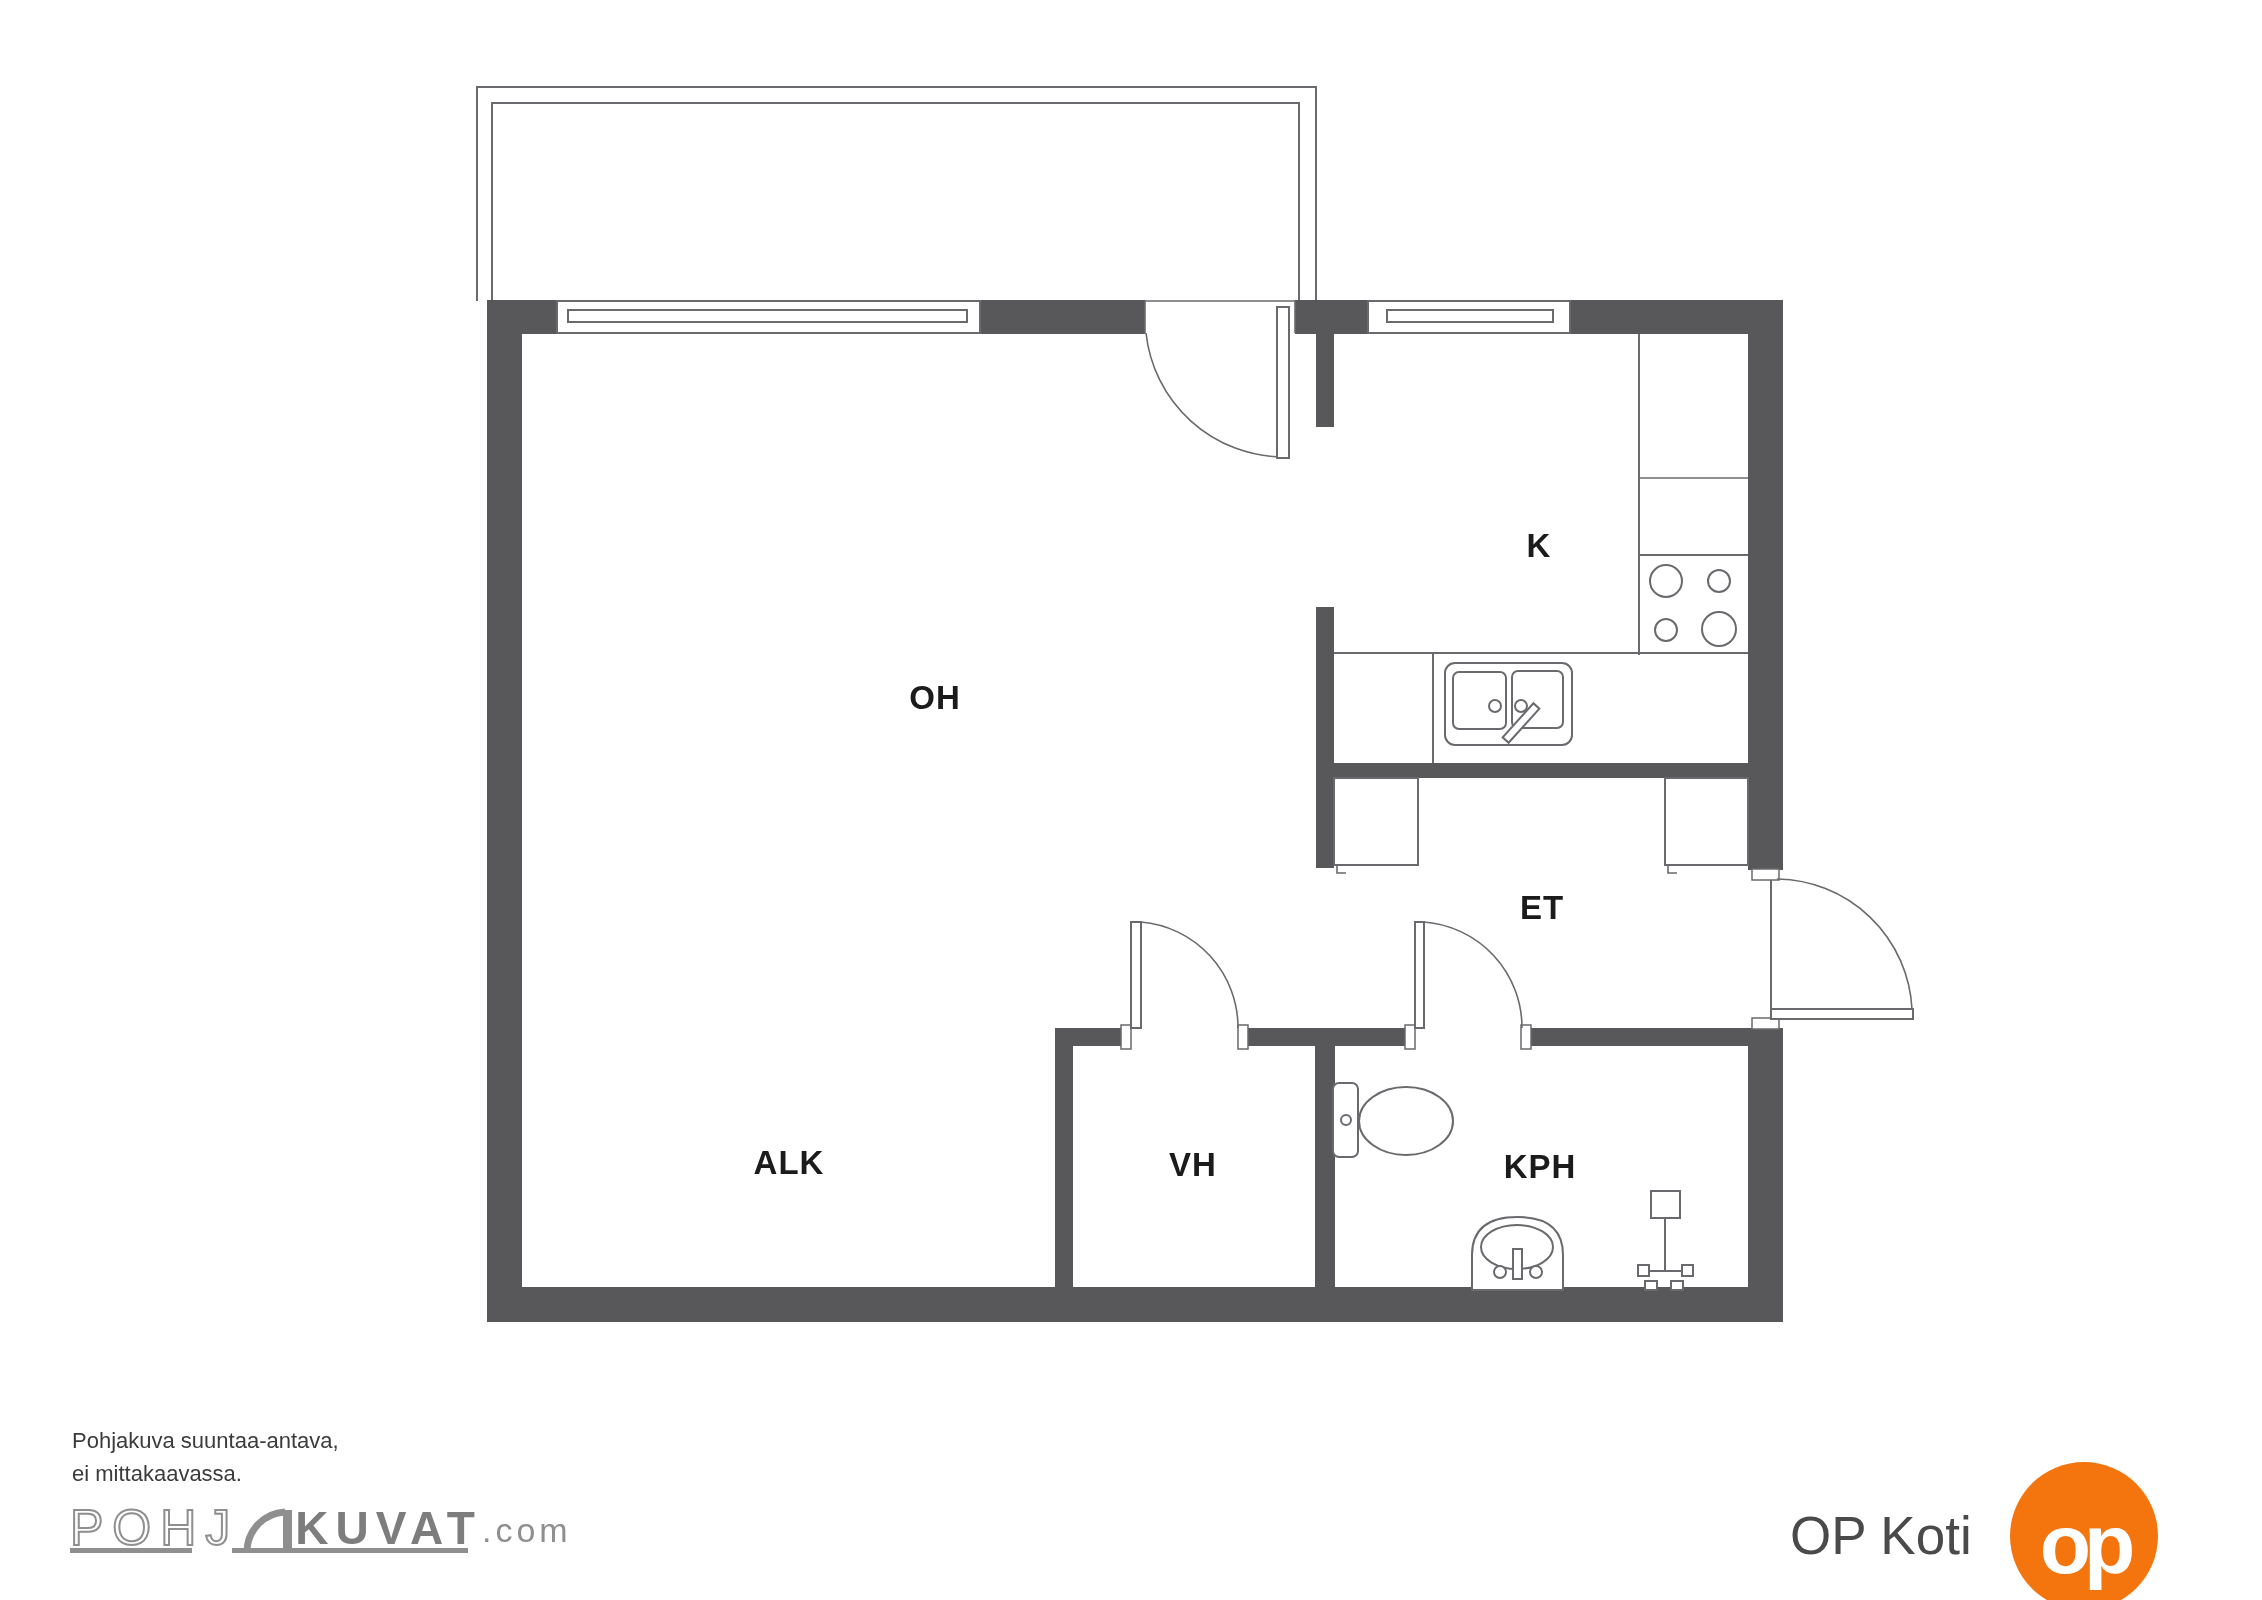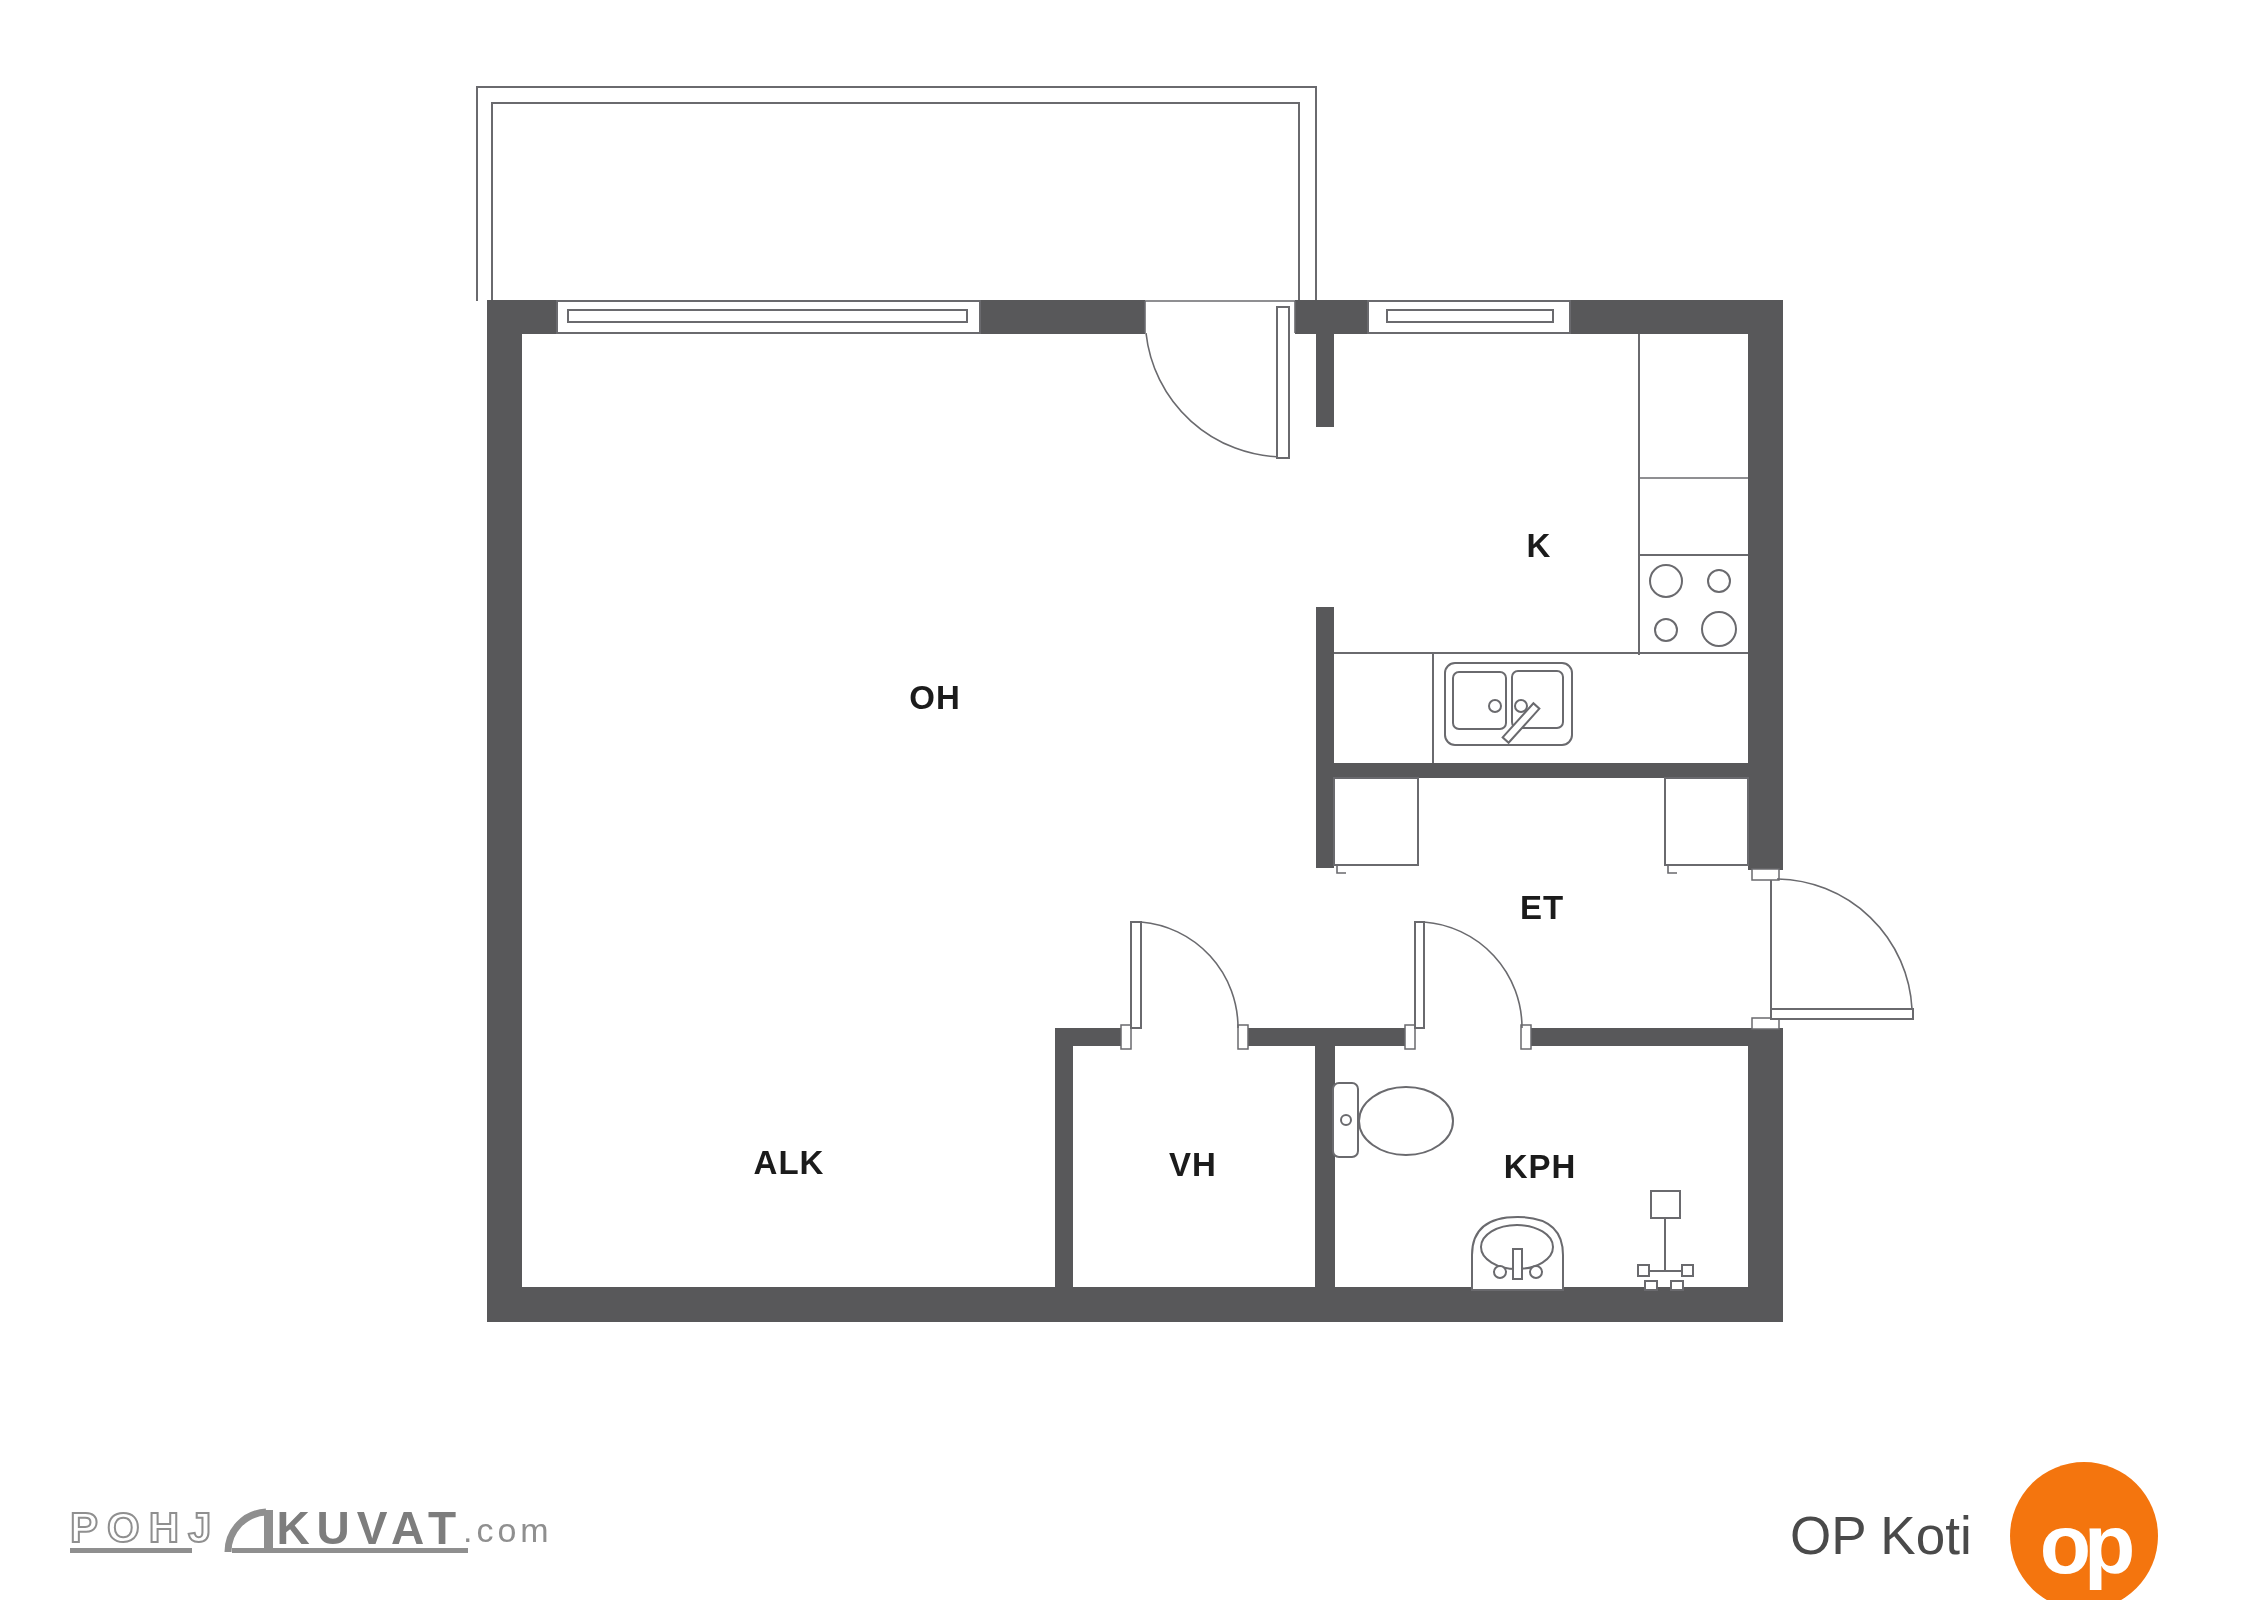--- a/index.html
+++ b/index.html
@@ -8,21 +8,21 @@
   svg text{font-family:"Liberation Sans",sans-serif;}
   .room-label{font-size:33px;font-weight:bold;fill:#1b1b1b;letter-spacing:1px;}
   .wall{fill:#58585a;shape-rendering:crispEdges;}
   .thin{stroke:#6a6a6e;stroke-width:2;fill:none;}
   .thin15{stroke:#6a6a6e;stroke-width:1.6;fill:none;}
   .fix{stroke:#6a6a6e;stroke-width:2;fill:#ffffff;}
   .jamb{fill:#ffffff;stroke:#6a6a6e;stroke-width:1.5;}
   .disclaimer{position:absolute;left:72px;top:1424px;font-size:22px;line-height:33px;
               color:#3b3b3b;}
   .pk-logo{position:absolute;left:70px;top:1502px;display:flex;align-items:flex-end;height:48px;}
-  .pk-outline{font-size:42px;font-weight:bold;letter-spacing:9px;color:#ffffff;
+  .pk-outline{font-size:50px;font-weight:normal;letter-spacing:9px;color:#ffffff;
               -webkit-text-stroke:2px #8f8f8f;line-height:44px;}
   .pk-solid{font-size:46px;font-weight:bold;letter-spacing:7px;color:#7d7d7d;line-height:44px;}
   .pk-suffix{font-size:34px;color:#8f8f8f;letter-spacing:4px;line-height:40px;}
   .pk-arc{margin:0 2px -2px 4px;}
   .pk-bar{position:absolute;top:46px;height:5px;background:#8f8f8f;}
   .pk-bar.b1{left:0;width:122px;}
   .pk-bar.b2{left:162px;width:236px;}
   .op-wrap{position:absolute;left:1790px;top:1460px;display:flex;align-items:center;}
   .op-text{font-size:53px;color:#4a4a4a;letter-spacing:0px;margin-right:36px;line-height:70px;}
 </style>
@@ -156,20 +156,24 @@
 
     <text class="room-label" x="935" y="697" text-anchor="middle" dominant-baseline="central">OH</text>
     <text class="room-label" x="1539" y="545" text-anchor="middle" dominant-baseline="central">K</text>
     <text class="room-label" x="1542" y="907" text-anchor="middle" dominant-baseline="central">ET</text>
     <text class="room-label" x="789" y="1162" text-anchor="middle" dominant-baseline="central">ALK</text>
     <text class="room-label" x="1193" y="1164" text-anchor="middle" dominant-baseline="central">VH</text>
     <text class="room-label" x="1540" y="1166" text-anchor="middle" dominant-baseline="central">KPH</text>
   </svg>
 
   
+  <div class="disclaimer">
+    <div>Pohjakuva suuntaa-antava,</div>
+    <div>ei mittakaavassa.</div>
+  </div>
 
   
   <div class="pk-logo">
     <span class="pk-outline">POHJ</span>
     <svg class="pk-arc" width="50" height="46" viewBox="0 0 50 46">
       <path d="M4 46 A 40 40 0 0 1 42 6" stroke="#8f8f8f" stroke-width="7" fill="none"></path>
       <rect x="40" y="4" width="9" height="42" fill="#8f8f8f"></rect>
     </svg>
     <span class="pk-solid">KUVAT</span>
     <span class="pk-suffix">.com</span>

